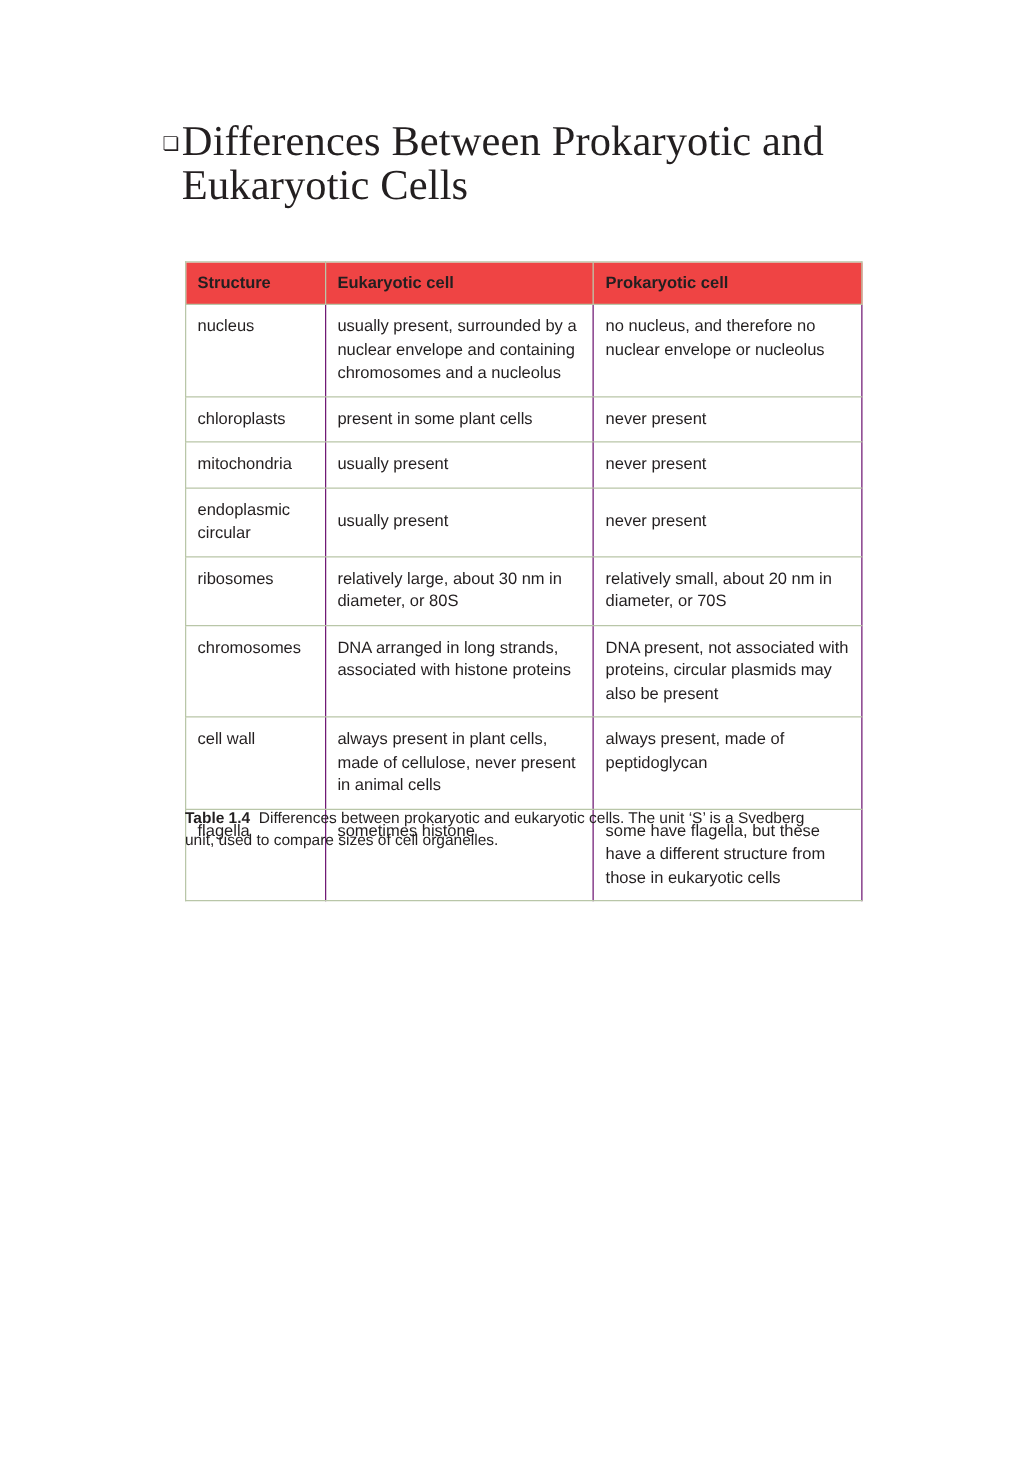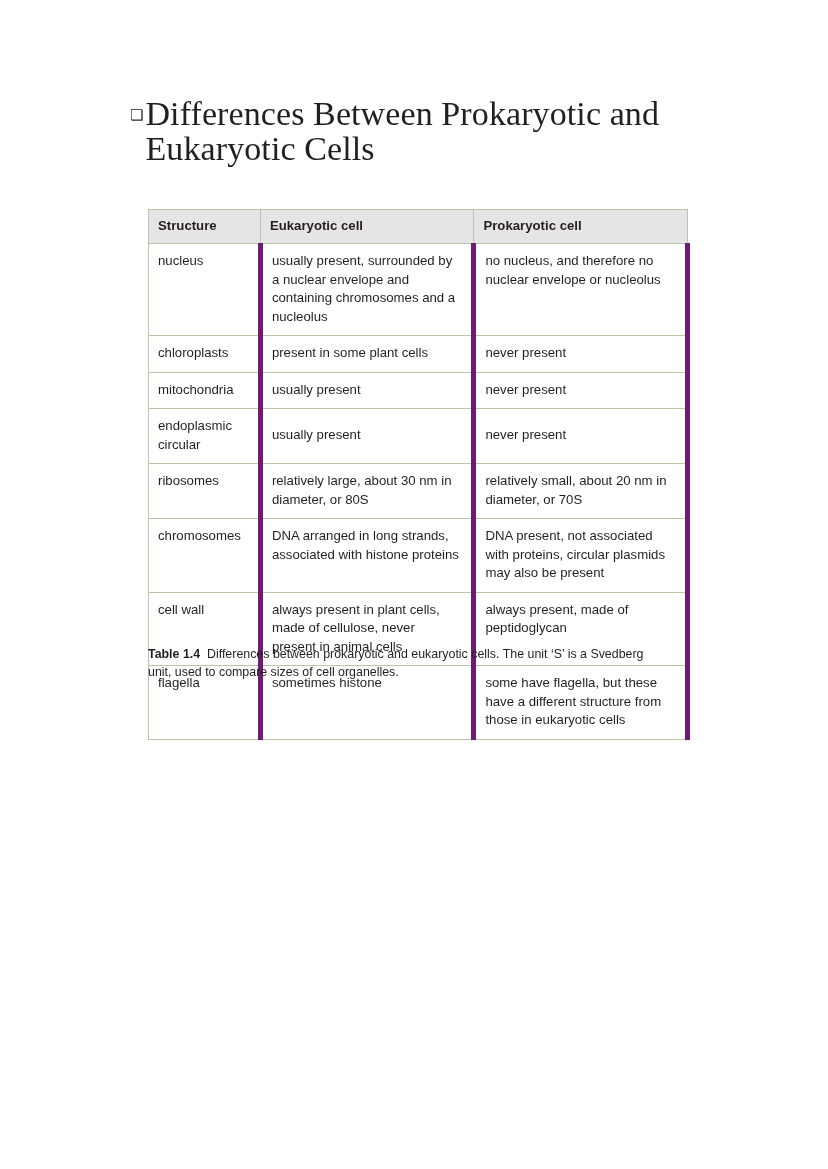--- a/index.html
+++ b/index.html
@@ -58,33 +58,33 @@
     width: 542px;
   }
   table.cmp {
     border-collapse: collapse;
     width: 542px;
     font-family: "Liberation Sans", sans-serif;
     font-size: 13.2px;
     color: #231f20;
   }
   table.cmp th {
-    background: #e5e5e5;
+    background: #ef4444;
     text-align: left;
     font-weight: bold;
     font-size: 13.2px;
     padding: 8px 10px 9px 9px;
     border: 1px solid #b9c6a8;
     vertical-align: middle;
     line-height: 16px;
   }
   table.cmp td {
     padding: 8px 10px 9px 9px;
     border-left: 1px solid #b9c6a8;
-    border-right: 5px solid #701a75;
+    border-right: 1px solid #701a75;
     border-bottom: 1px solid #b9c6a8;
     vertical-align: top;
     line-height: 18.5px;
   }
   table.cmp tr.firstrow td {
     border-top: none;
   }
   table.cmp td.mid {
     vertical-align: middle;
   }

